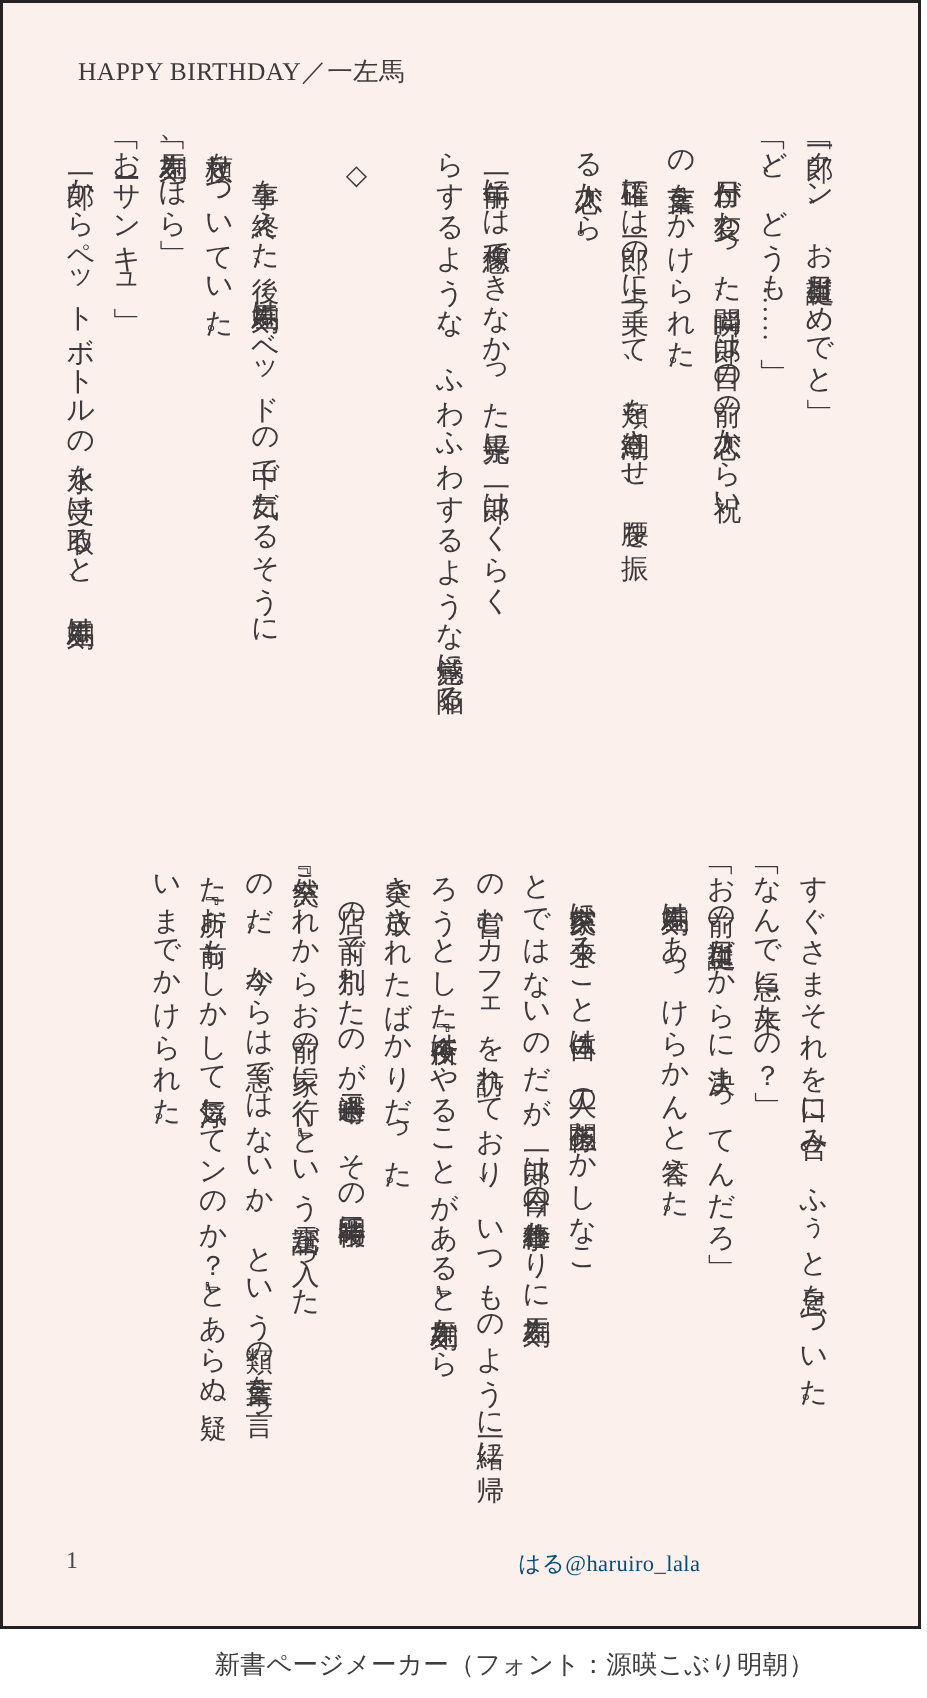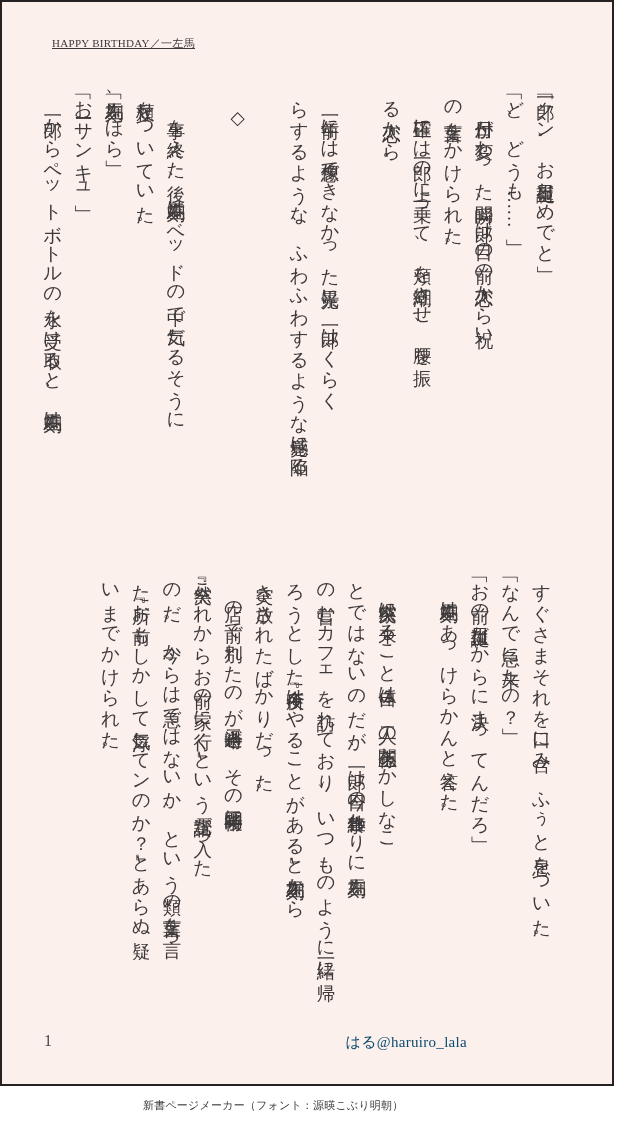--- a/index.html
+++ b/index.html
@@ -6,40 +6,40 @@
   .canvas {
     position:relative; width:618px; height:1132px; background:#ffffff;
     font-family:"Liberation Serif","DejaVu Serif",serif; overflow:hidden;
   }
   .sheet {
     position:absolute; left:0; top:0; width:614px; height:1086px;
     background:#fcf0ed; border:2px solid #262224; box-sizing:border-box;
   }
   .header {
     position:absolute; left:50px; top:34px;
-    font-size:11px; color:#3d393a; letter-spacing:0.3px; white-space:nowrap;text-decoration:underline;
+    font-size:17px; color:#3d393a; letter-spacing:0.3px; white-space:nowrap;
   }
   .vblock {
     position:absolute; writing-mode:vertical-rl; text-orientation:mixed;
     white-space:pre-line; font-size:18.5px; line-height:30.8px;
     color:#3d393a; height:454px; letter-spacing:0;
   }
   .vblock-top    { top:86px;  right:52px; }
   .vblock-bottom { top:569px; right:56px; }
   .pagenum {
     position:absolute; left:42px; top:1030px;
     font-size:16px; color:#4a4546;
   }
   .credit {
     position:absolute; right:145px; top:1031px;
     font-size:15px; color:#0c4a6e; letter-spacing:0.3px; white-space:nowrap;
   }
   .caption {
     position:absolute; left:143px; top:1098px;
-    font-size:11px; color:#3d3d3d; letter-spacing:0.2px; white-space:nowrap;
+    font-size:17px; color:#3d3d3d; letter-spacing:0.2px; white-space:nowrap;
   }
 </style>
 </head>
 <body>
 
 <div class="canvas">
   <div class="sheet">
     <div class="header">HAPPY BIRTHDAY／一左馬</div>
 
     <div class="vblock vblock-top">「一郎クン、お誕生日おめでと」

